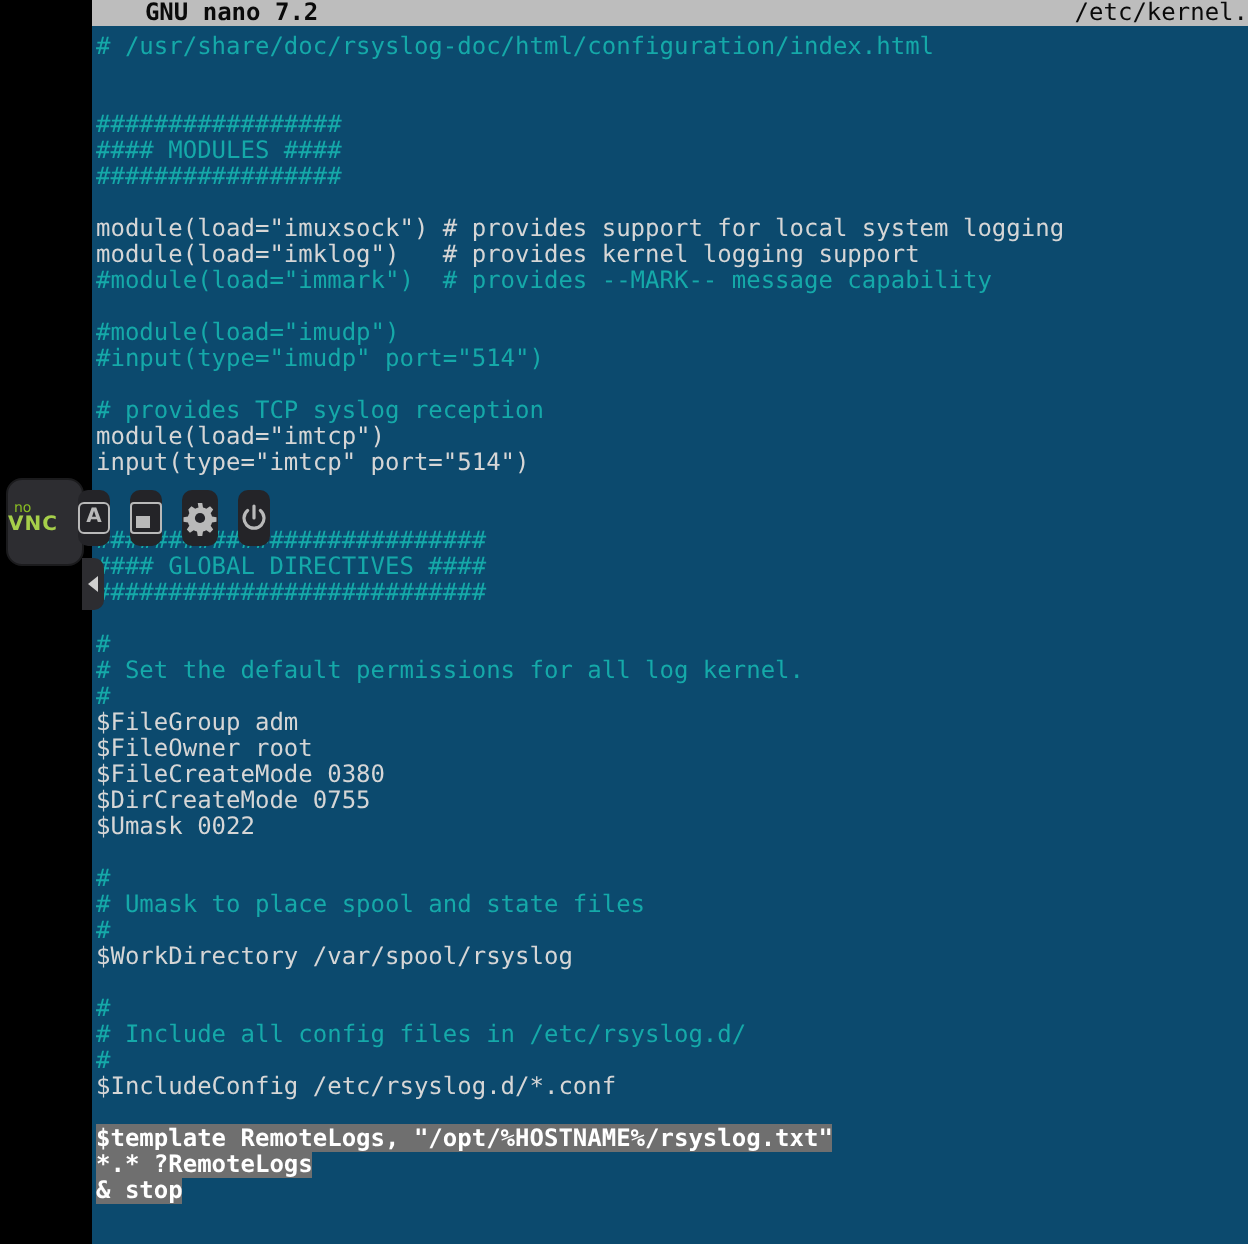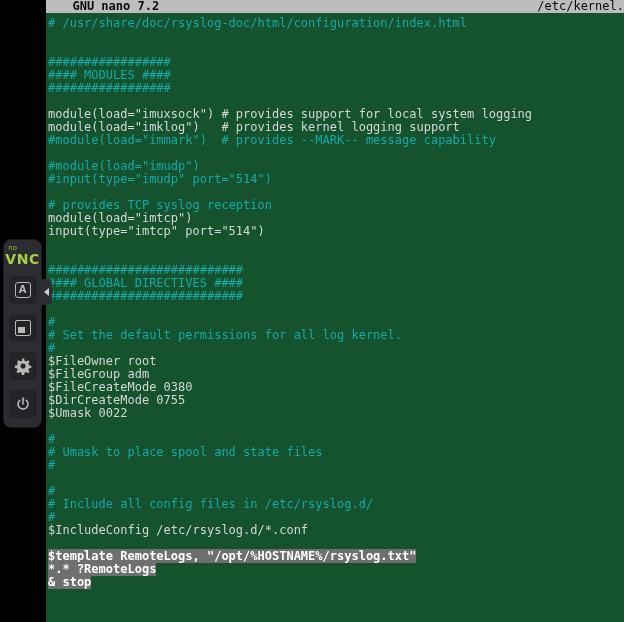--- a/index.html
+++ b/index.html
@@ -1,42 +1,42 @@
 <!DOCTYPE html>
 <html><head>
 <meta charset="utf-8">
 <style>
   * { margin:0; padding:0; box-sizing:border-box; }
   html,body { width:624px; height:622px; background:#000; overflow:hidden; }
   body { position:relative; font-family:"DejaVu Sans Mono", monospace; }
 
   
-  .terminal { position:absolute; left:46px; top:0; right:0; bottom:0; background:#14532d; }
+  .terminal { position:absolute; left:46px; top:0; right:0; bottom:0; background:#0c4a6e; }
   .titlebar {
     height:13px; line-height:13px; background:#bdbdbd; color:#0a0a0a;
     font-size:12px; display:flex; justify-content:space-between;
     padding-left:12px; white-space:pre; font-weight:bold;
   }
   .titlebar .file { font-weight:normal; }
   .term-body { padding:4px 0 0 2px; }
   .line { height:13px; line-height:13px; font-size:12px; white-space:pre; color:#d6d6d6; }
   .line.comment { color:#15a9a9; }
   .line.code { color:#d6d6d6; }
   .line.selected .sel { background:#6f6f6f; color:#ffffff;font-weight:bold; }
 
   
   .vnc-panel {
     position:absolute; left:3px; top:239px; width:39px;
     background:#2d2d31; border:1px solid #1b1b1d; border-radius:8px;
-    padding:5px 0 9px; display:flex; flex-direction:column; align-items:center; gap:10px;
+    padding:5px 0 9px; display:flex; flex-direction:row; align-items:center; gap:10px;
     box-shadow:0 0 5px rgba(0,0,0,.7); z-index:5;
   }
   .vnc-logo { text-align:center; line-height:1; cursor:default; }
   .vnc-logo .no { display:block; color:#8abf23; font-size:7px; text-align:left; margin-left:3px; font-family:"DejaVu Sans", sans-serif; }
-  .vnc-logo .vnc { display:block; color:#a6cf4a; font-size:14px; font-weight:bold; letter-spacing:0.5px; font-family:"DejaVu Sans", sans-serif; }
+  .vnc-logo .vnc { display:block; color:#a6cf4a; font-size:10px; font-weight:bold; letter-spacing:0.5px; font-family:"DejaVu Sans", sans-serif; }
   .vnc-handle {
     position:absolute; right:-11px; top:39px; width:11px; height:26px;
     background:#2d2d31; border-radius:0 5px 5px 0;
     display:flex; align-items:center; justify-content:center; cursor:pointer;
   }
   .vnc-handle .tri { width:0; height:0; border-top:4px solid transparent; border-bottom:4px solid transparent; border-right:5px solid #cfcfcf; }
   .vnc-btn {
     width:28px; height:28px; border-radius:5px; background:#242428;
     display:flex; align-items:center; justify-content:center; cursor:pointer;
   }
@@ -76,29 +76,30 @@
       <div class="line code">input(type="imtcp" port="514")</div>
       <div class="line code">&nbsp;</div>
       <div class="line code">&nbsp;</div>
       <div class="line comment">###########################</div>
       <div class="line comment">#### GLOBAL DIRECTIVES ####</div>
       <div class="line comment">###########################</div>
       <div class="line code">&nbsp;</div>
       <div class="line comment">#</div>
       <div class="line comment"># Set the default permissions for all log kernel.</div>
       <div class="line comment">#</div>
+      <div class="line code">$FileGroup adm</div>
       <div class="line code">$FileOwner root</div>
-      <div class="line code">$FileGroup adm</div>
       <div class="line code">$FileCreateMode 0380</div>
       <div class="line code">$DirCreateMode 0755</div>
       <div class="line code">$Umask 0022</div>
       <div class="line code">&nbsp;</div>
       <div class="line comment">#</div>
       <div class="line comment"># Umask to place spool and state files</div>
       <div class="line comment">#</div>
+      <div class="line code">$WorkDirectory /var/spool/rsyslog</div>
       <div class="line code">&nbsp;</div>
       <div class="line comment">#</div>
       <div class="line comment"># Include all config files in /etc/rsyslog.d/</div>
       <div class="line comment">#</div>
       <div class="line code">$IncludeConfig /etc/rsyslog.d/*.conf</div>
       <div class="line code">&nbsp;</div>
       <div class="line selected"><span class="sel">$template RemoteLogs, "/opt/%HOSTNAME%/rsyslog.txt"</span></div>
       <div class="line selected"><span class="sel">*.* ?RemoteLogs</span></div>
       <div class="line selected"><span class="sel">&amp; stop</span></div>
     </div>

